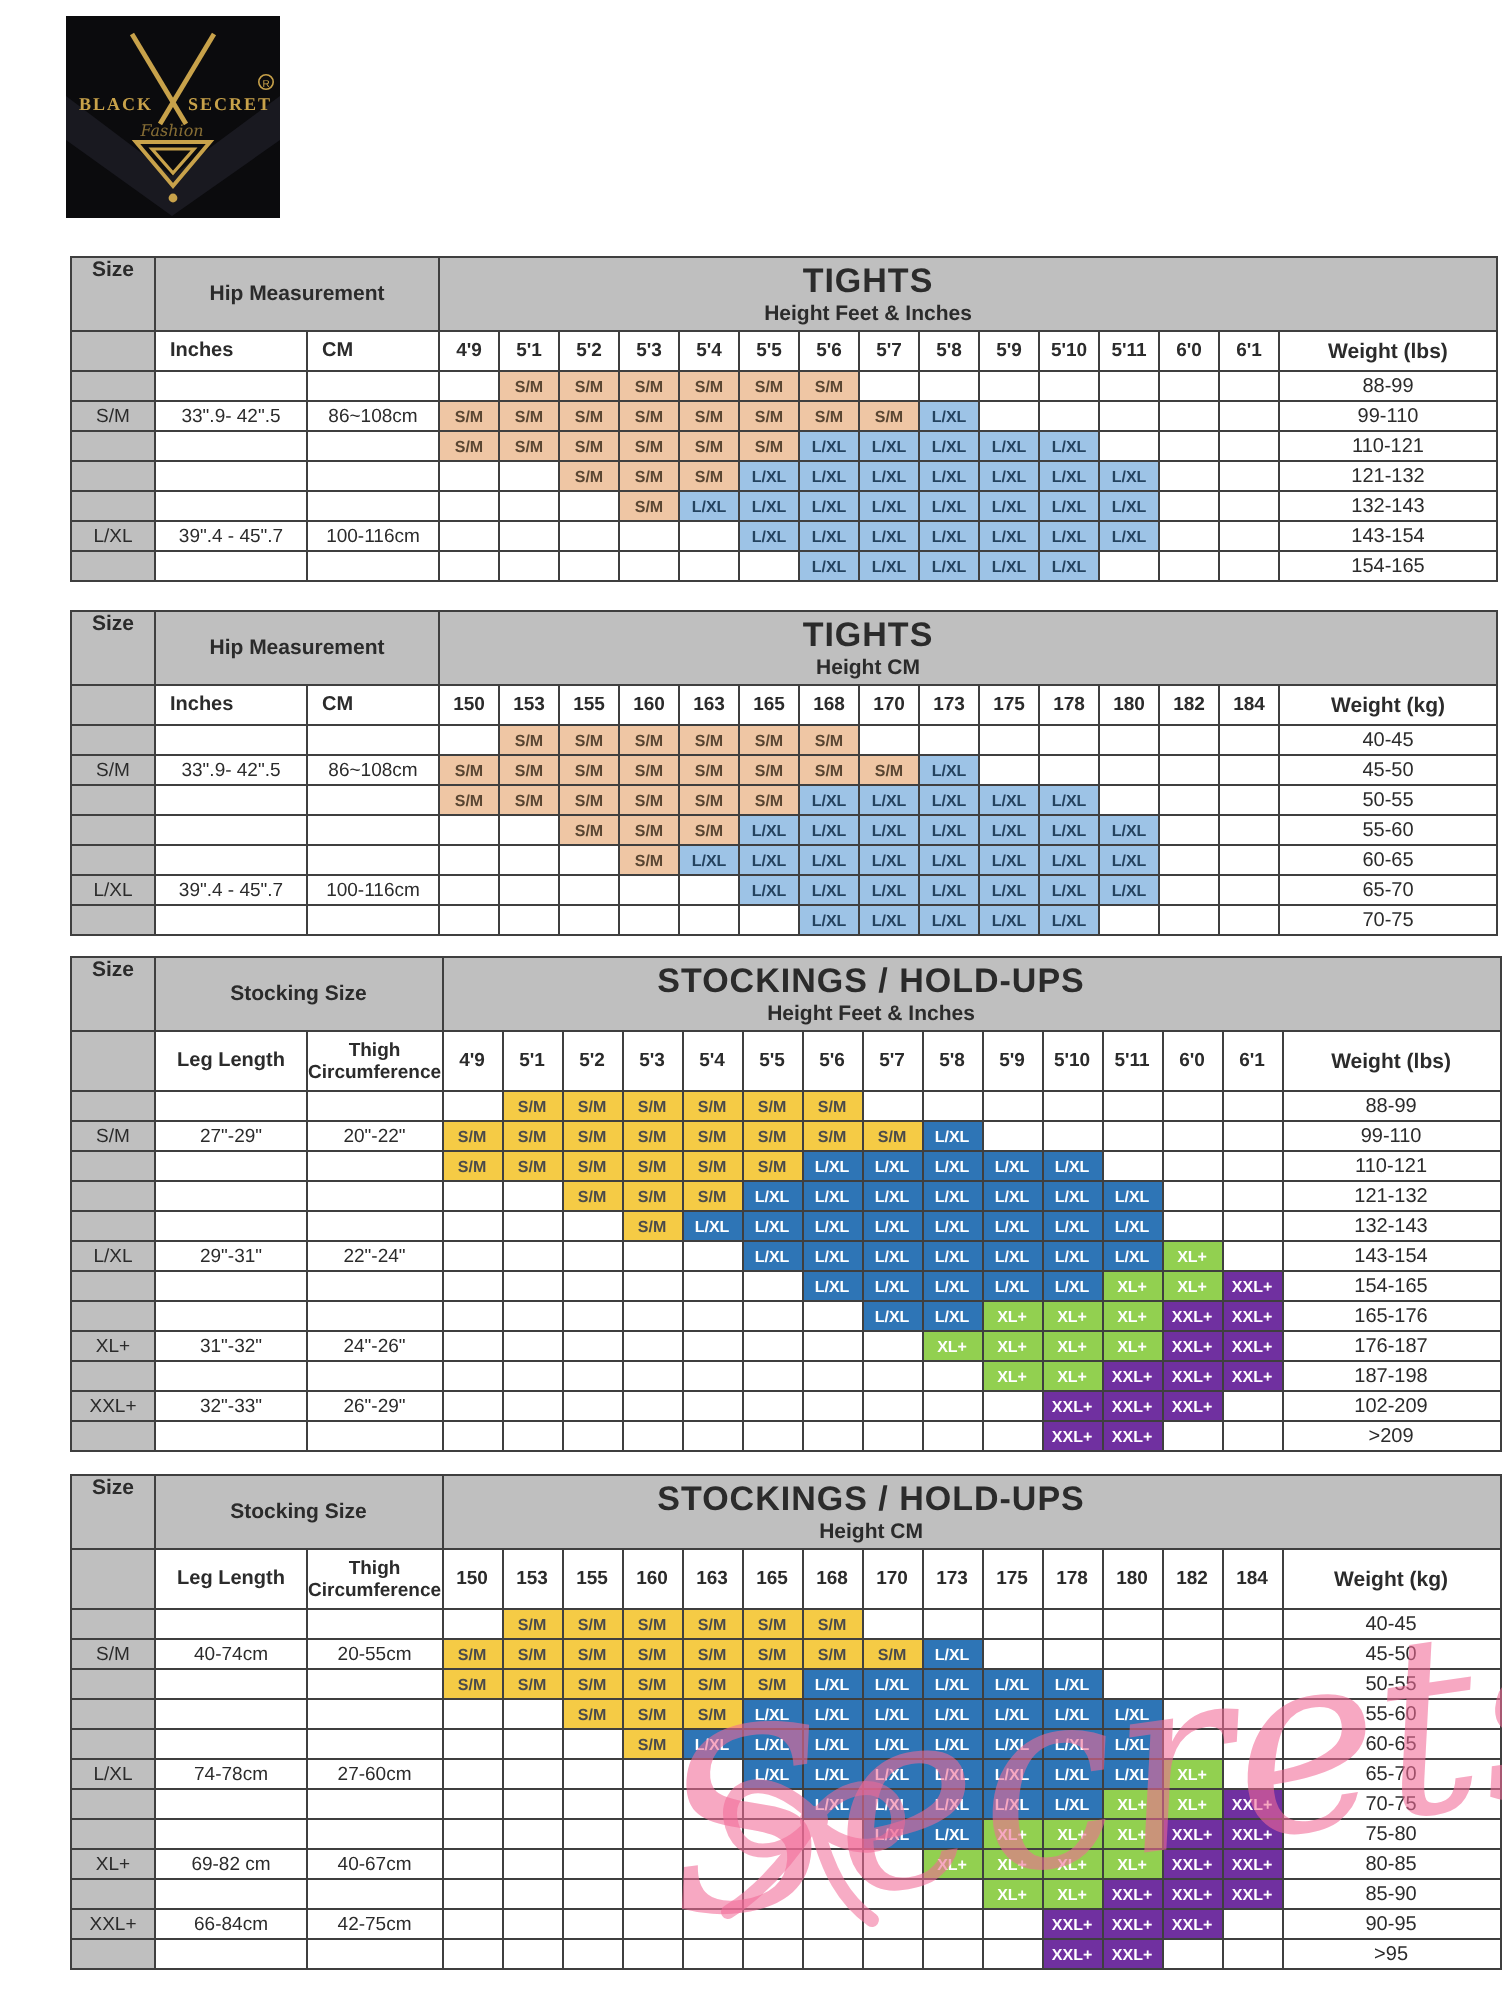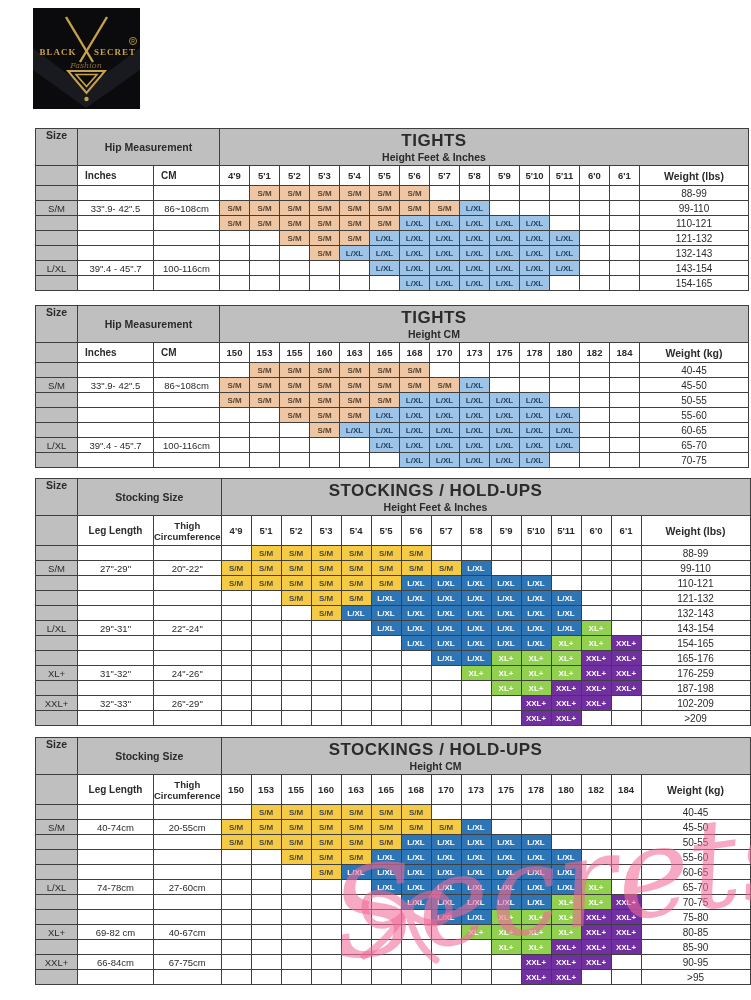--- a/index.html
+++ b/index.html
@@ -686,21 +686,21 @@
             <td></td>
             <td></td>
             <td></td>
             <td></td>
             <td class="val" style="background: rgb(146, 208, 80); color: rgb(255, 255, 255);">XL+</td>
             <td class="val" style="background: rgb(146, 208, 80); color: rgb(255, 255, 255);">XL+</td>
             <td class="val" style="background: rgb(146, 208, 80); color: rgb(255, 255, 255);">XL+</td>
             <td class="val" style="background: rgb(146, 208, 80); color: rgb(255, 255, 255);">XL+</td>
             <td class="val" style="background: rgb(112, 48, 160); color: rgb(255, 255, 255);">XXL+</td>
             <td class="val" style="background: rgb(112, 48, 160); color: rgb(255, 255, 255);">XXL+</td>
-            <td class="wt">176-259</td>
+            <td class="wt">176-187</td>
           </tr>
           <tr>
             <td class="size-lbl"></td>
             <td class="meas"></td>
             <td class="meas"></td>
             <td></td>
             <td></td>
             <td></td>
             <td></td>
             <td></td>
@@ -1009,21 +1009,21 @@
             <td class="val" style="background: rgb(146, 208, 80); color: rgb(255, 255, 255);">XL+</td>
             <td class="val" style="background: rgb(146, 208, 80); color: rgb(255, 255, 255);">XL+</td>
             <td class="val" style="background: rgb(112, 48, 160); color: rgb(255, 255, 255);">XXL+</td>
             <td class="val" style="background: rgb(112, 48, 160); color: rgb(255, 255, 255);">XXL+</td>
             <td class="val" style="background: rgb(112, 48, 160); color: rgb(255, 255, 255);">XXL+</td>
             <td class="wt">85-90</td>
           </tr>
           <tr>
             <td class="size-lbl">XXL+</td>
             <td class="meas">66-84cm</td>
-            <td class="meas">67-75cm</td>
+            <td class="meas">42-75cm</td>
             <td></td>
             <td></td>
             <td></td>
             <td></td>
             <td></td>
             <td></td>
             <td></td>
             <td></td>
             <td></td>
             <td></td>

